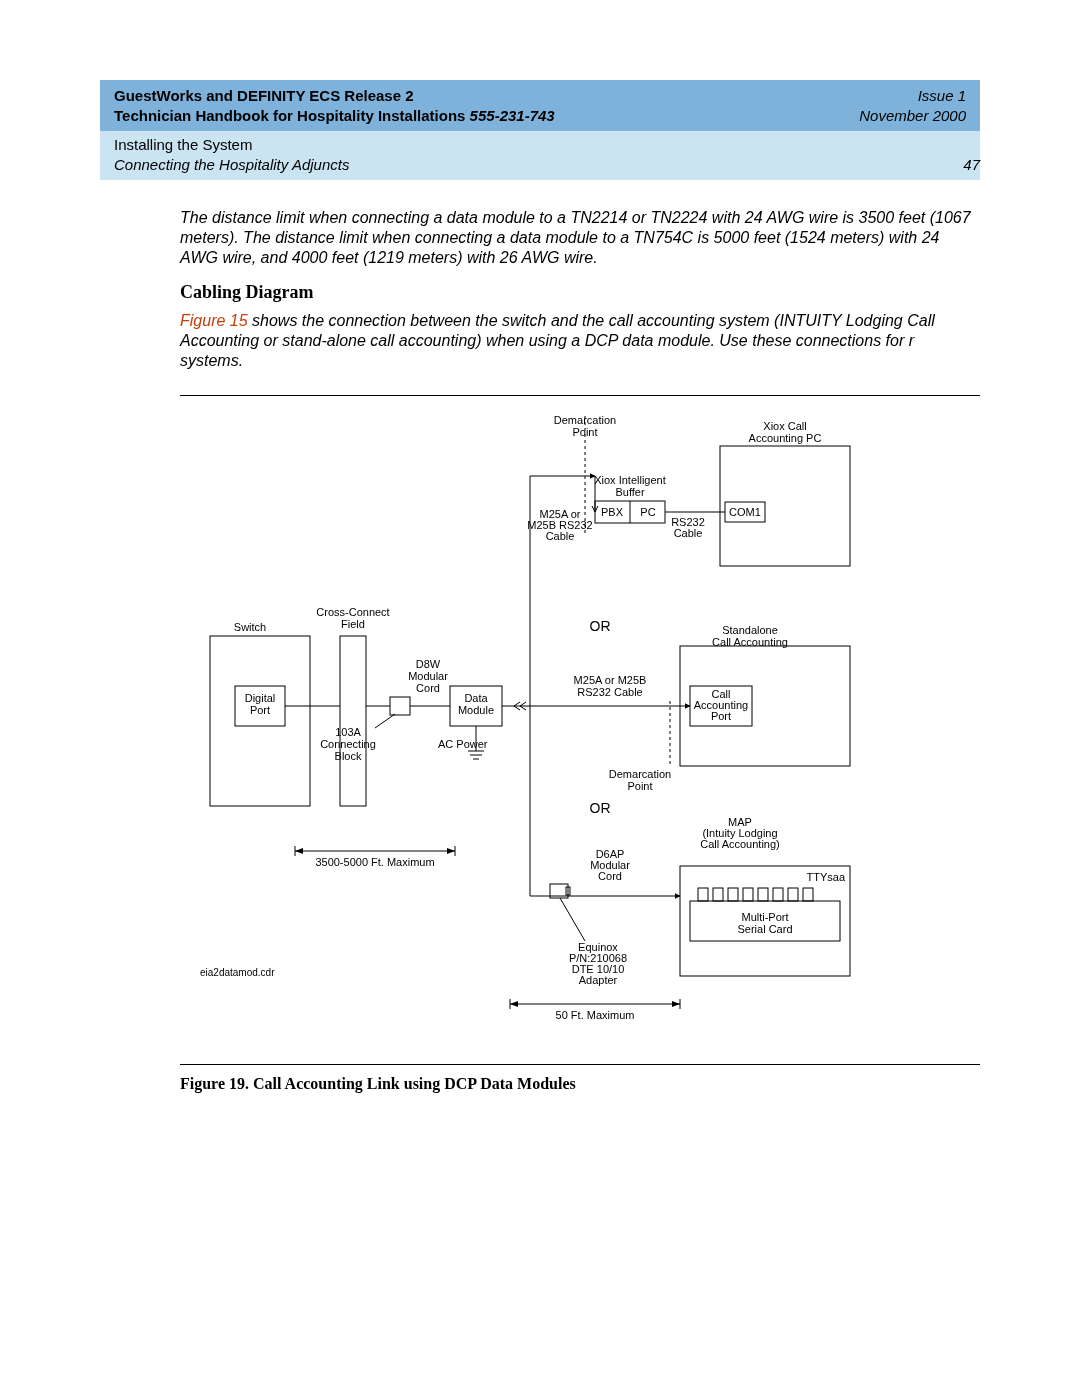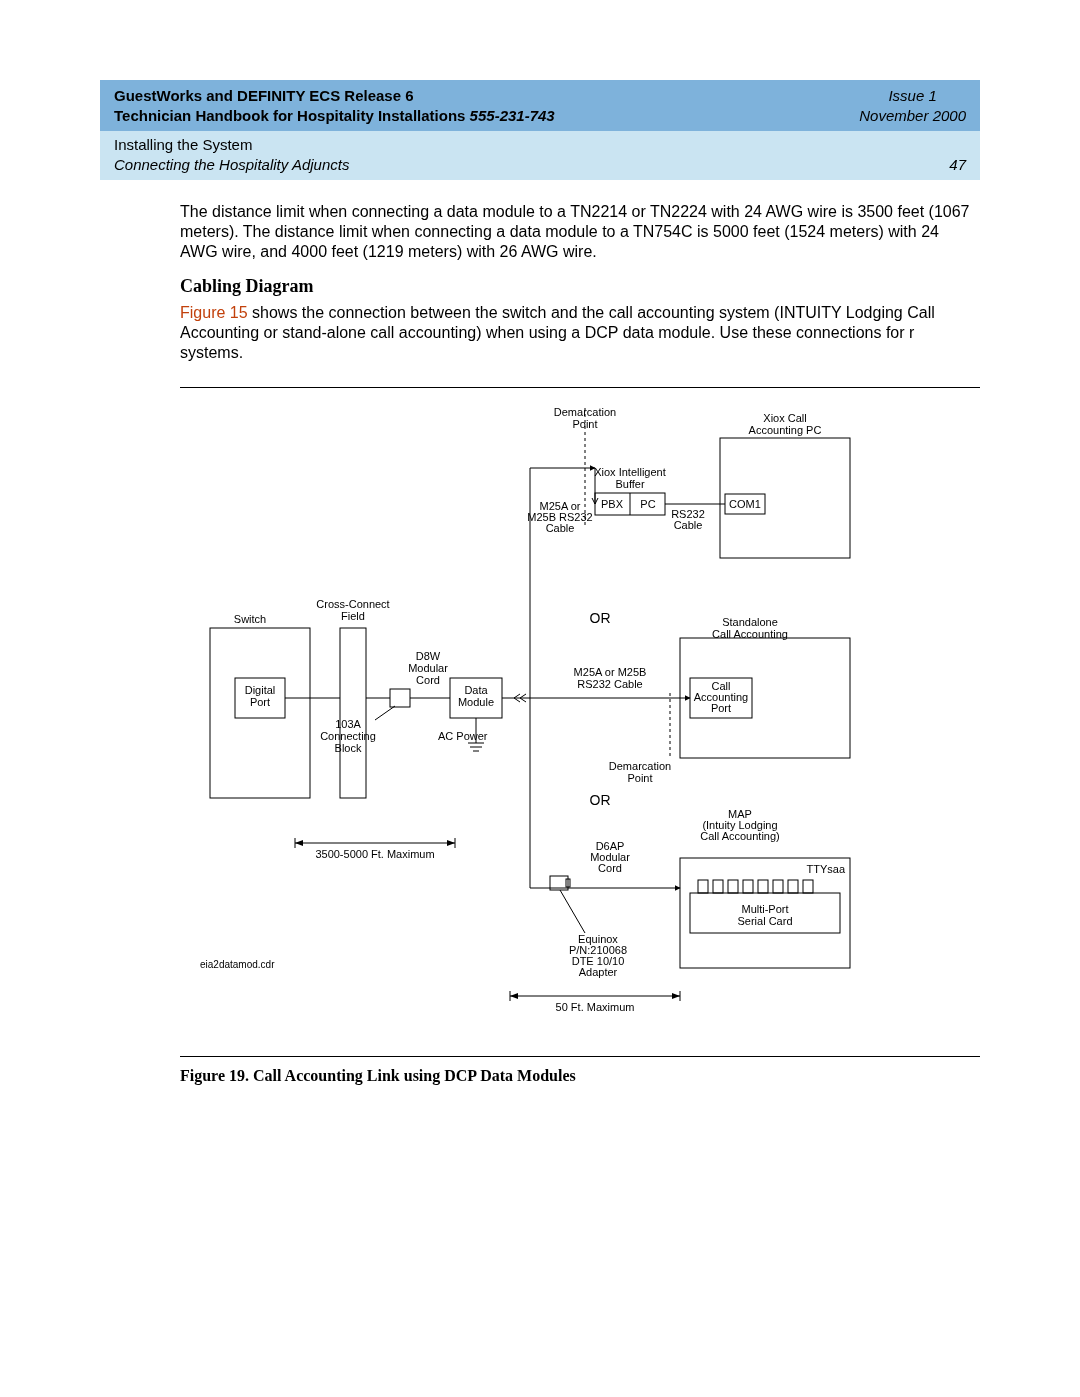--- a/index.html
+++ b/index.html
@@ -18,44 +18,45 @@
   .hdr-dark {
     background: #7eb2db;
     padding: 6px 14px;
     display: flex;
     justify-content: space-between;
     font-size: 15px;
     line-height: 1.3;
   }
   .hdr-dark .left  { font-weight: bold; font-style: normal; }
   .hdr-dark .left .phone { font-style: italic; font-weight: bold; }
-  .hdr-dark .right { text-align: center; font-style: italic; }
+  .hdr-dark .right { text-align: right; font-style: italic; }
   .hdr-light {
     background: #cae4f2;
-    padding: 4px 14px 6px 14px;
+    padding: 4px 0 6px 14px;
     display: flex;
     justify-content: space-between;
     font-size: 15px;
     line-height: 1.3;
   }
   .hdr-light .l2 { font-style: italic; }
   .hdr-light .pn { font-style: italic; }
   .content {
     padding: 20px 0 0 80px;
   }
   h3.sect {
     font-family: "Book Antiqua", Palatino, Georgia, serif;
     font-weight: bold;
     font-size: 18px;
     margin: 14px 0 6px 0;
   }
   p.body {
     font-size: 16px;
     line-height: 1.25;
-    margin: 2px 0 14px 0;
+    margin: 8px 0 14px 0;
+    font-style: italic;
   }
   .figref { color: #c2410c; }
   hr.rule {
     border: none;
     border-top: 1px solid #000;
     margin: 24px 0 10px 0;
     width: 100%;
   }
   .fig-cap {
     font-family: "Book Antiqua", Palatino, Georgia, serif;
@@ -67,21 +68,21 @@
   svg text { font-family: Arial, Helvetica, sans-serif; font-size: 11px; fill:#000; }
   svg .mid { text-anchor: middle; }
   svg .end { text-anchor: end; }
 </style>
 </head>
 <body>
 
 <div class="page">
   <div class="hdr-dark">
     <div class="left">
-      <div>GuestWorks and DEFINITY ECS Release 6</div>
+      <div>GuestWorks and DEFINITY ECS Release 2</div>
       <div>
         <span>Technician Handbook for Hospitality Installations  </span><span class="phone">555-231-743</span>
       </div>
     </div>
     <div class="right">
       <div>Issue 1</div>
       <div>November 2000</div>
     </div>
   </div>
   <div class="hdr-light">

